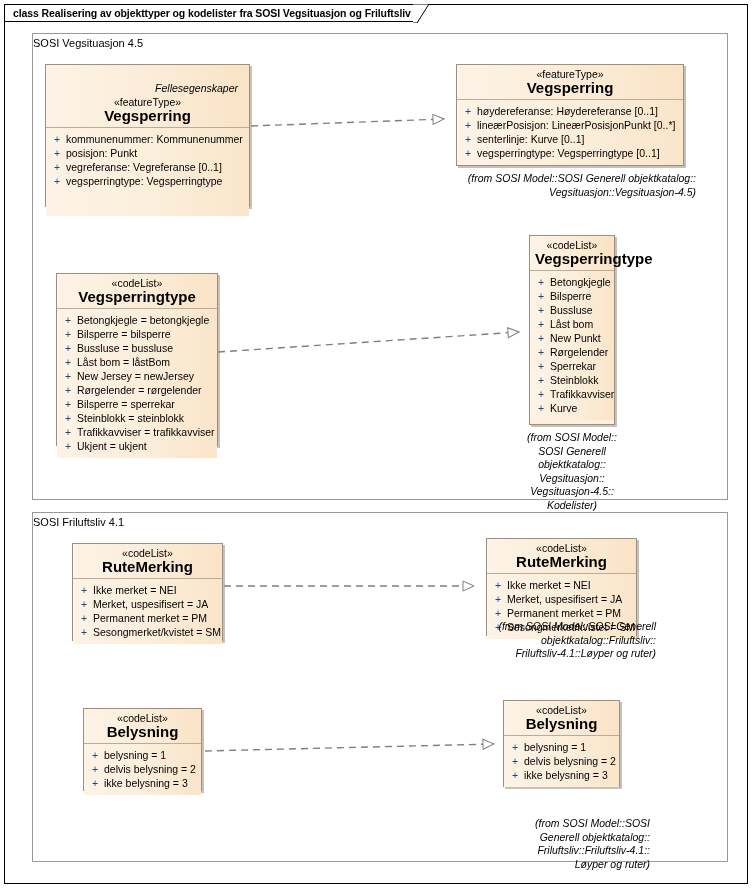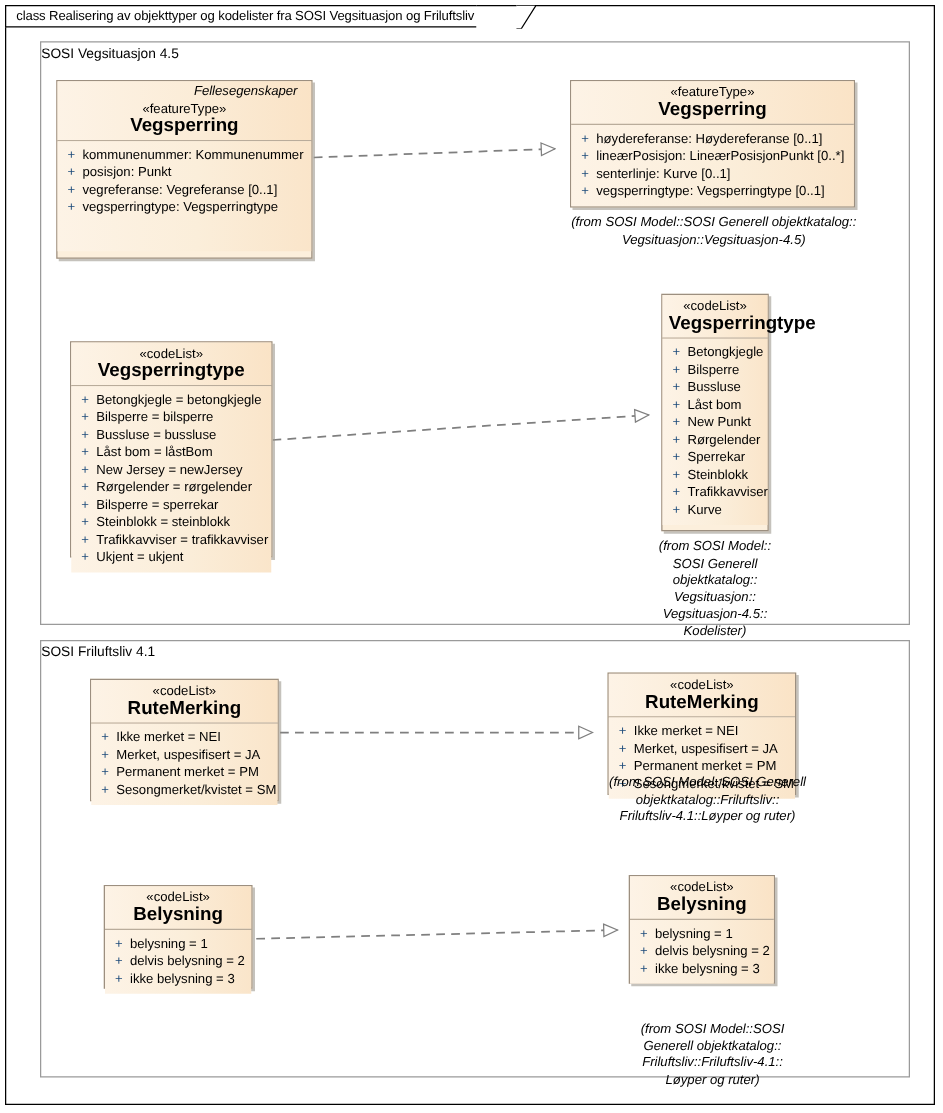--- a/index.html
+++ b/index.html
@@ -41,21 +41,21 @@
     border-left: 1px solid #000;
     border-bottom: 1px solid #000;
     padding: 0 2px 0 8px;
     display: flex;
     align-items: center;
     white-space: nowrap;
     z-index: 5;
   }
   #diagram-title-tab .tab-label {
     font-size: 10.5px;
-    font-weight: normal;
+    font-weight: bold;
     letter-spacing: -0.1px;
     line-height: 16px;
   }
   #diagram-title-notch {
     position: absolute;
     top: 4px;
     left: 412px;
     width: 16px;
     height: 19px;
     z-index: 5;
@@ -125,21 +125,21 @@
     padding-left: 4px;
     box-sizing: border-box;
     color: #1b4a7a;
     flex: 0 0 auto;
   }
   .uml-class .cls-attr-text { color: #000; }
 
   
   .from-note {
     position: absolute;
-    text-align: center;
+    text-align: right;
     font-style: italic;
     font-size: 10.5px;
     line-height: 13.5px;
     color: #000;
     white-space: pre-line;
   }
 
   
   .connector-layer {
     position: absolute;
@@ -181,21 +181,21 @@
   <line x1="251" y1="126" x2="444" y2="119" stroke="#7f7f7f" stroke-width="1.4" stroke-dasharray="7,5" marker-end="url(#hollow-tri)"></line>
 
   <line x1="218" y1="352" x2="519" y2="332" stroke="#7f7f7f" stroke-width="1.4" stroke-dasharray="7,5" marker-end="url(#hollow-tri)"></line>
 
   <line x1="224" y1="586" x2="474" y2="586" stroke="#7f7f7f" stroke-width="1.4" stroke-dasharray="7,5" marker-end="url(#hollow-tri)"></line>
 
   <line x1="205" y1="751" x2="494" y2="744" stroke="#7f7f7f" stroke-width="1.4" stroke-dasharray="7,5" marker-end="url(#hollow-tri)"></line>
 </svg>
 
 <div class="uml-class" style="left:45px; top:64px; width:205px; height:143px;">
-  <div class="cls-header" style="padding-top:1px;">
+  <div class="cls-header" style="padding-top:16px;">
     <div class="cls-tagged">Fellesegenskaper</div>
     <div class="cls-stereotype">«featureType»</div>
     <div class="cls-name">Vegsperring</div>
   </div>
   <div class="cls-body" style="height:79px;">
     <div class="cls-attr">
       <span class="cls-vis">+</span>
       <span class="cls-attr-text">kommunenummer: Kommunenummer</span>
     </div>
     <div class="cls-attr">

